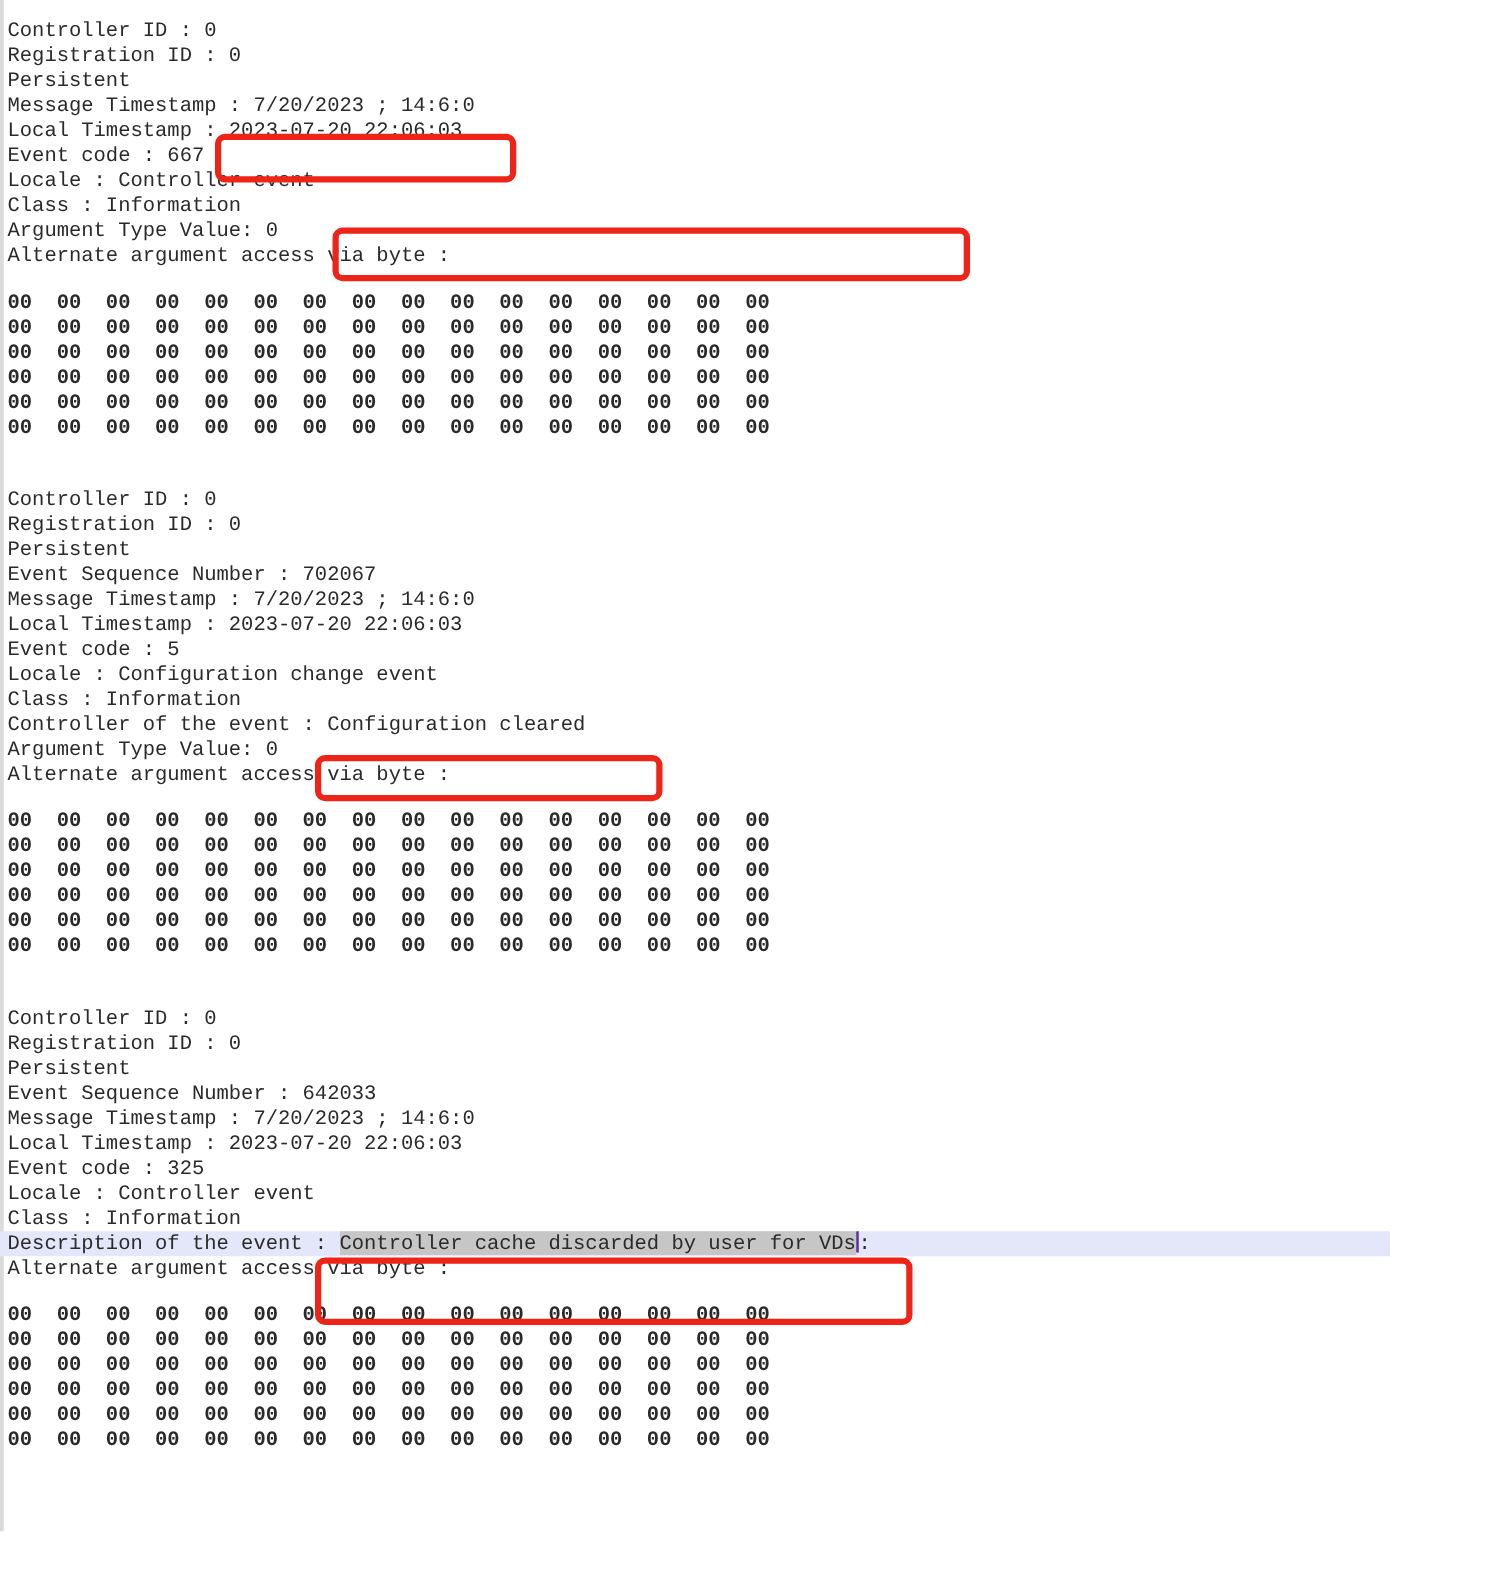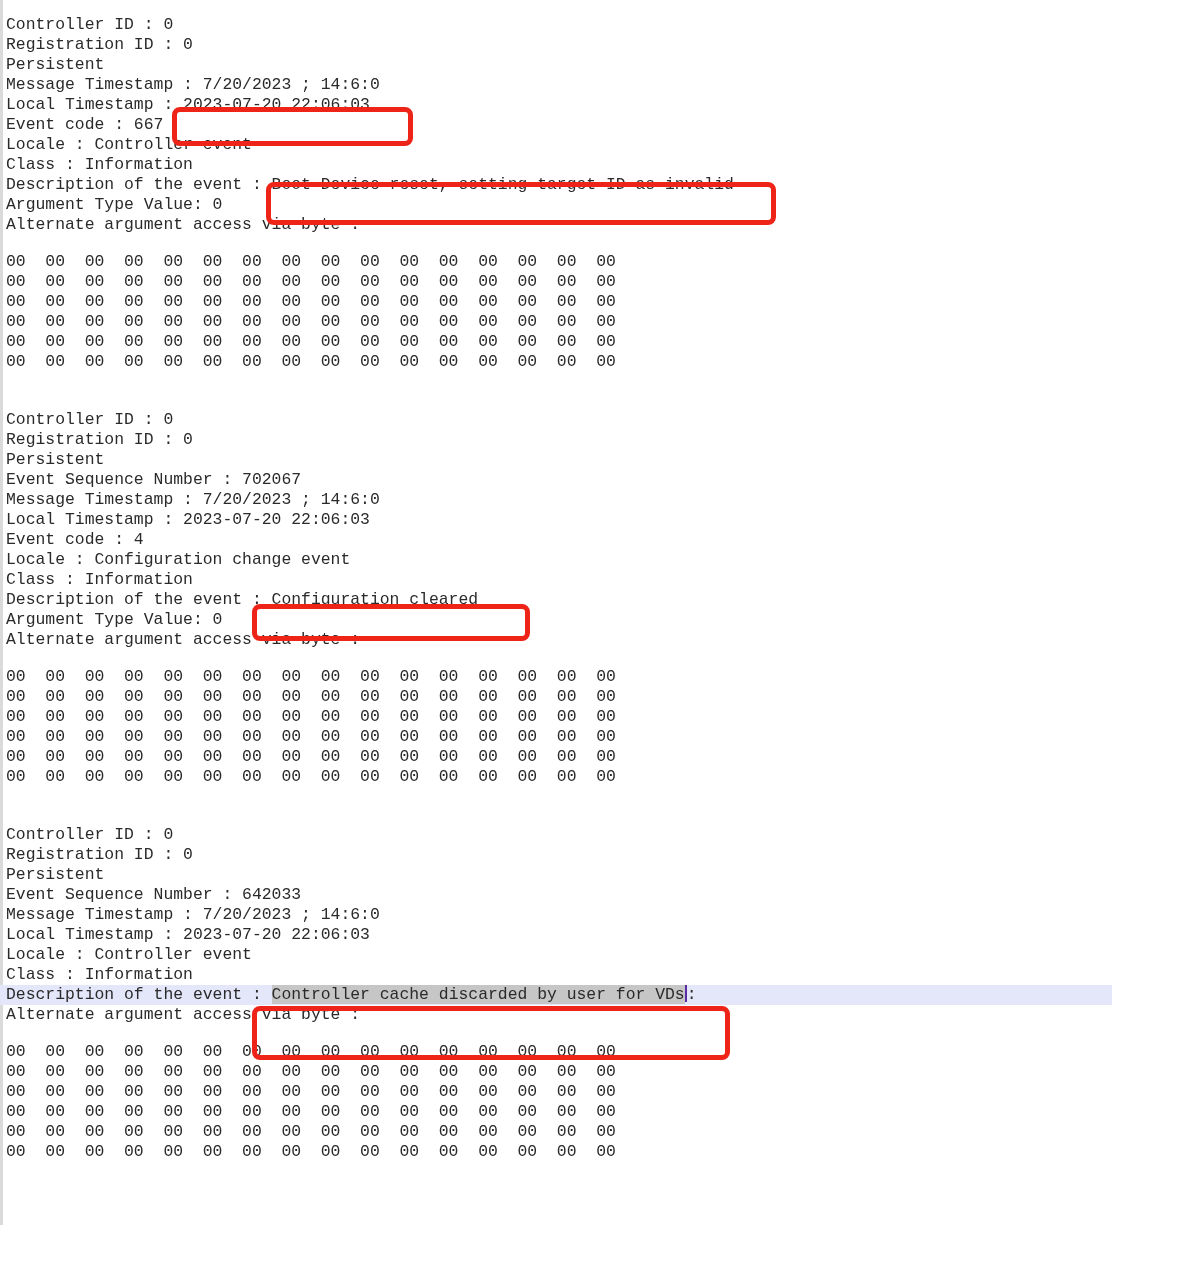--- a/index.html
+++ b/index.html
@@ -30,21 +30,21 @@
     line-height: 20px;
     color: var(--text, #2a2a2a);
   }
   .event-block { margin-bottom: 38px; }
   .line {
     white-space: pre;
     height: 20px;
     padding-left: 6px;
   }
   .line span { white-space: pre; }
-  .hexdump { margin-top: 17px; }
+  .hexdump { margin-top: 17px; font-weight: bold; }
 
   
   .highlight-row { background: var(--rowhl, #e4e6fa); }
   .sel { background: var(--sel, #c6c6c6); }
   .cursor {
     display: inline-block;
     width: 2px; height: 17px;
     background: var(--cursor, #5b2ca8);
     vertical-align: -3px;
   }
@@ -73,65 +73,65 @@
       <div class="event-block">
         <div class="lines">
           <div class="line">Controller ID : 0</div>
           <div class="line">Registration ID : 0</div>
           <div class="line">Persistent</div>
           <div class="line">Message Timestamp : 7/20/2023 ; 14:6:0</div>
           <div class="line">Local Timestamp : 2023-07-20 22:06:03</div>
           <div class="line">Event code : 667</div>
           <div class="line">Locale : Controller event</div>
           <div class="line">Class : Information</div>
-          <div class="line">Description of the event : Boot Device reset, setting target ID as invalid</div>
           <div class="line">Argument Type Value: 0</div>
           <div class="line">Alternate argument access via byte :</div>
         </div>
         <div class="hexdump">
           <div class="line hex">00  00  00  00  00  00  00  00  00  00  00  00  00  00  00  00</div>
           <div class="line hex">00  00  00  00  00  00  00  00  00  00  00  00  00  00  00  00</div>
           <div class="line hex">00  00  00  00  00  00  00  00  00  00  00  00  00  00  00  00</div>
           <div class="line hex">00  00  00  00  00  00  00  00  00  00  00  00  00  00  00  00</div>
           <div class="line hex">00  00  00  00  00  00  00  00  00  00  00  00  00  00  00  00</div>
           <div class="line hex">00  00  00  00  00  00  00  00  00  00  00  00  00  00  00  00</div>
         </div>
       </div>
       <div class="event-block">
         <div class="lines">
           <div class="line">Controller ID : 0</div>
           <div class="line">Registration ID : 0</div>
           <div class="line">Persistent</div>
           <div class="line">Event Sequence Number : 702067</div>
           <div class="line">Message Timestamp : 7/20/2023 ; 14:6:0</div>
           <div class="line">Local Timestamp : 2023-07-20 22:06:03</div>
-          <div class="line">Event code : 4</div>
+          <div class="line">Event code : 5</div>
           <div class="line">Locale : Configuration change event</div>
           <div class="line">Class : Information</div>
-          <div class="line">Description of the event : Configuration cleared</div>
+          <div class="line">Controller of the event : Configuration cleared</div>
           <div class="line">Argument Type Value: 0</div>
           <div class="line">Alternate argument access via byte :</div>
         </div>
         <div class="hexdump">
           <div class="line hex">00  00  00  00  00  00  00  00  00  00  00  00  00  00  00  00</div>
           <div class="line hex">00  00  00  00  00  00  00  00  00  00  00  00  00  00  00  00</div>
           <div class="line hex">00  00  00  00  00  00  00  00  00  00  00  00  00  00  00  00</div>
           <div class="line hex">00  00  00  00  00  00  00  00  00  00  00  00  00  00  00  00</div>
           <div class="line hex">00  00  00  00  00  00  00  00  00  00  00  00  00  00  00  00</div>
           <div class="line hex">00  00  00  00  00  00  00  00  00  00  00  00  00  00  00  00</div>
         </div>
       </div>
       <div class="event-block">
         <div class="lines">
           <div class="line">Controller ID : 0</div>
           <div class="line">Registration ID : 0</div>
           <div class="line">Persistent</div>
           <div class="line">Event Sequence Number : 642033</div>
           <div class="line">Message Timestamp : 7/20/2023 ; 14:6:0</div>
           <div class="line">Local Timestamp : 2023-07-20 22:06:03</div>
+          <div class="line">Event code : 325</div>
           <div class="line">Locale : Controller event</div>
           <div class="line">Class : Information</div>
           <div class="line highlight-row"><span>Description of the event : </span><span class="sel">Controller cache discarded by user for VDs</span><span class="cursor"></span><span>:</span></div>
           <div class="line">Alternate argument access via byte :</div>
         </div>
         <div class="hexdump">
           <div class="line hex">00  00  00  00  00  00  00  00  00  00  00  00  00  00  00  00</div>
           <div class="line hex">00  00  00  00  00  00  00  00  00  00  00  00  00  00  00  00</div>
           <div class="line hex">00  00  00  00  00  00  00  00  00  00  00  00  00  00  00  00</div>
           <div class="line hex">00  00  00  00  00  00  00  00  00  00  00  00  00  00  00  00</div>

